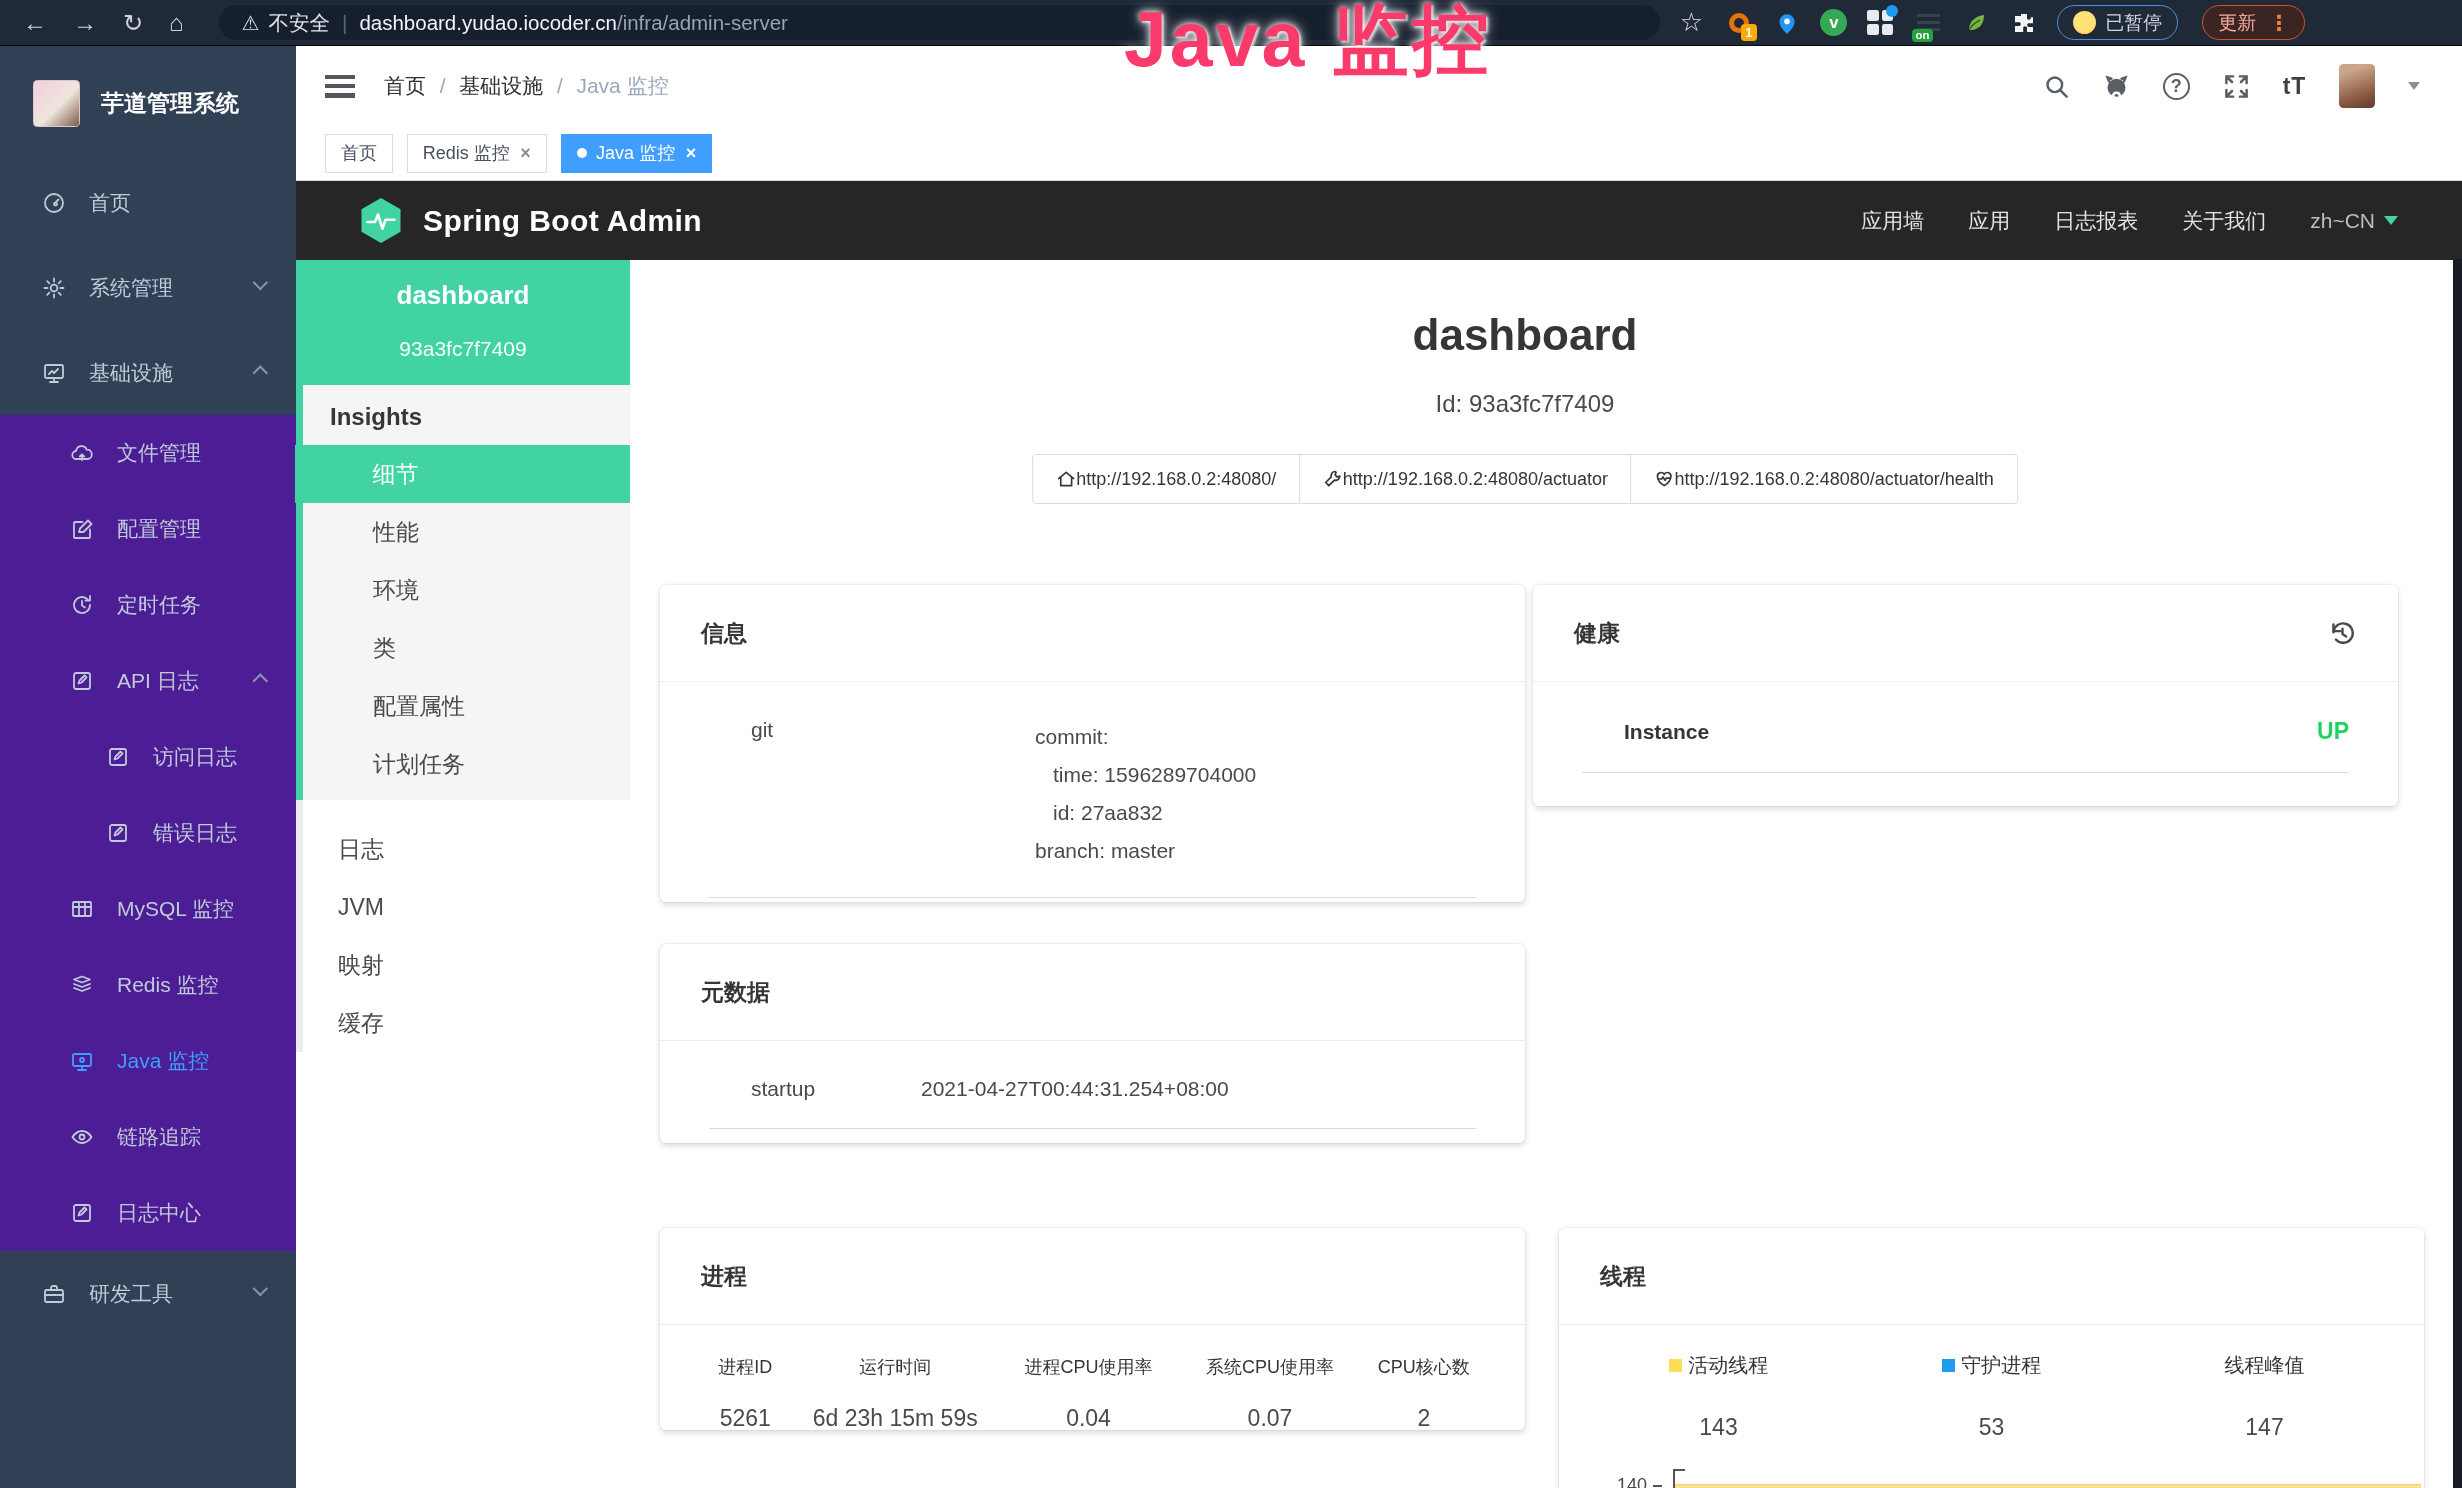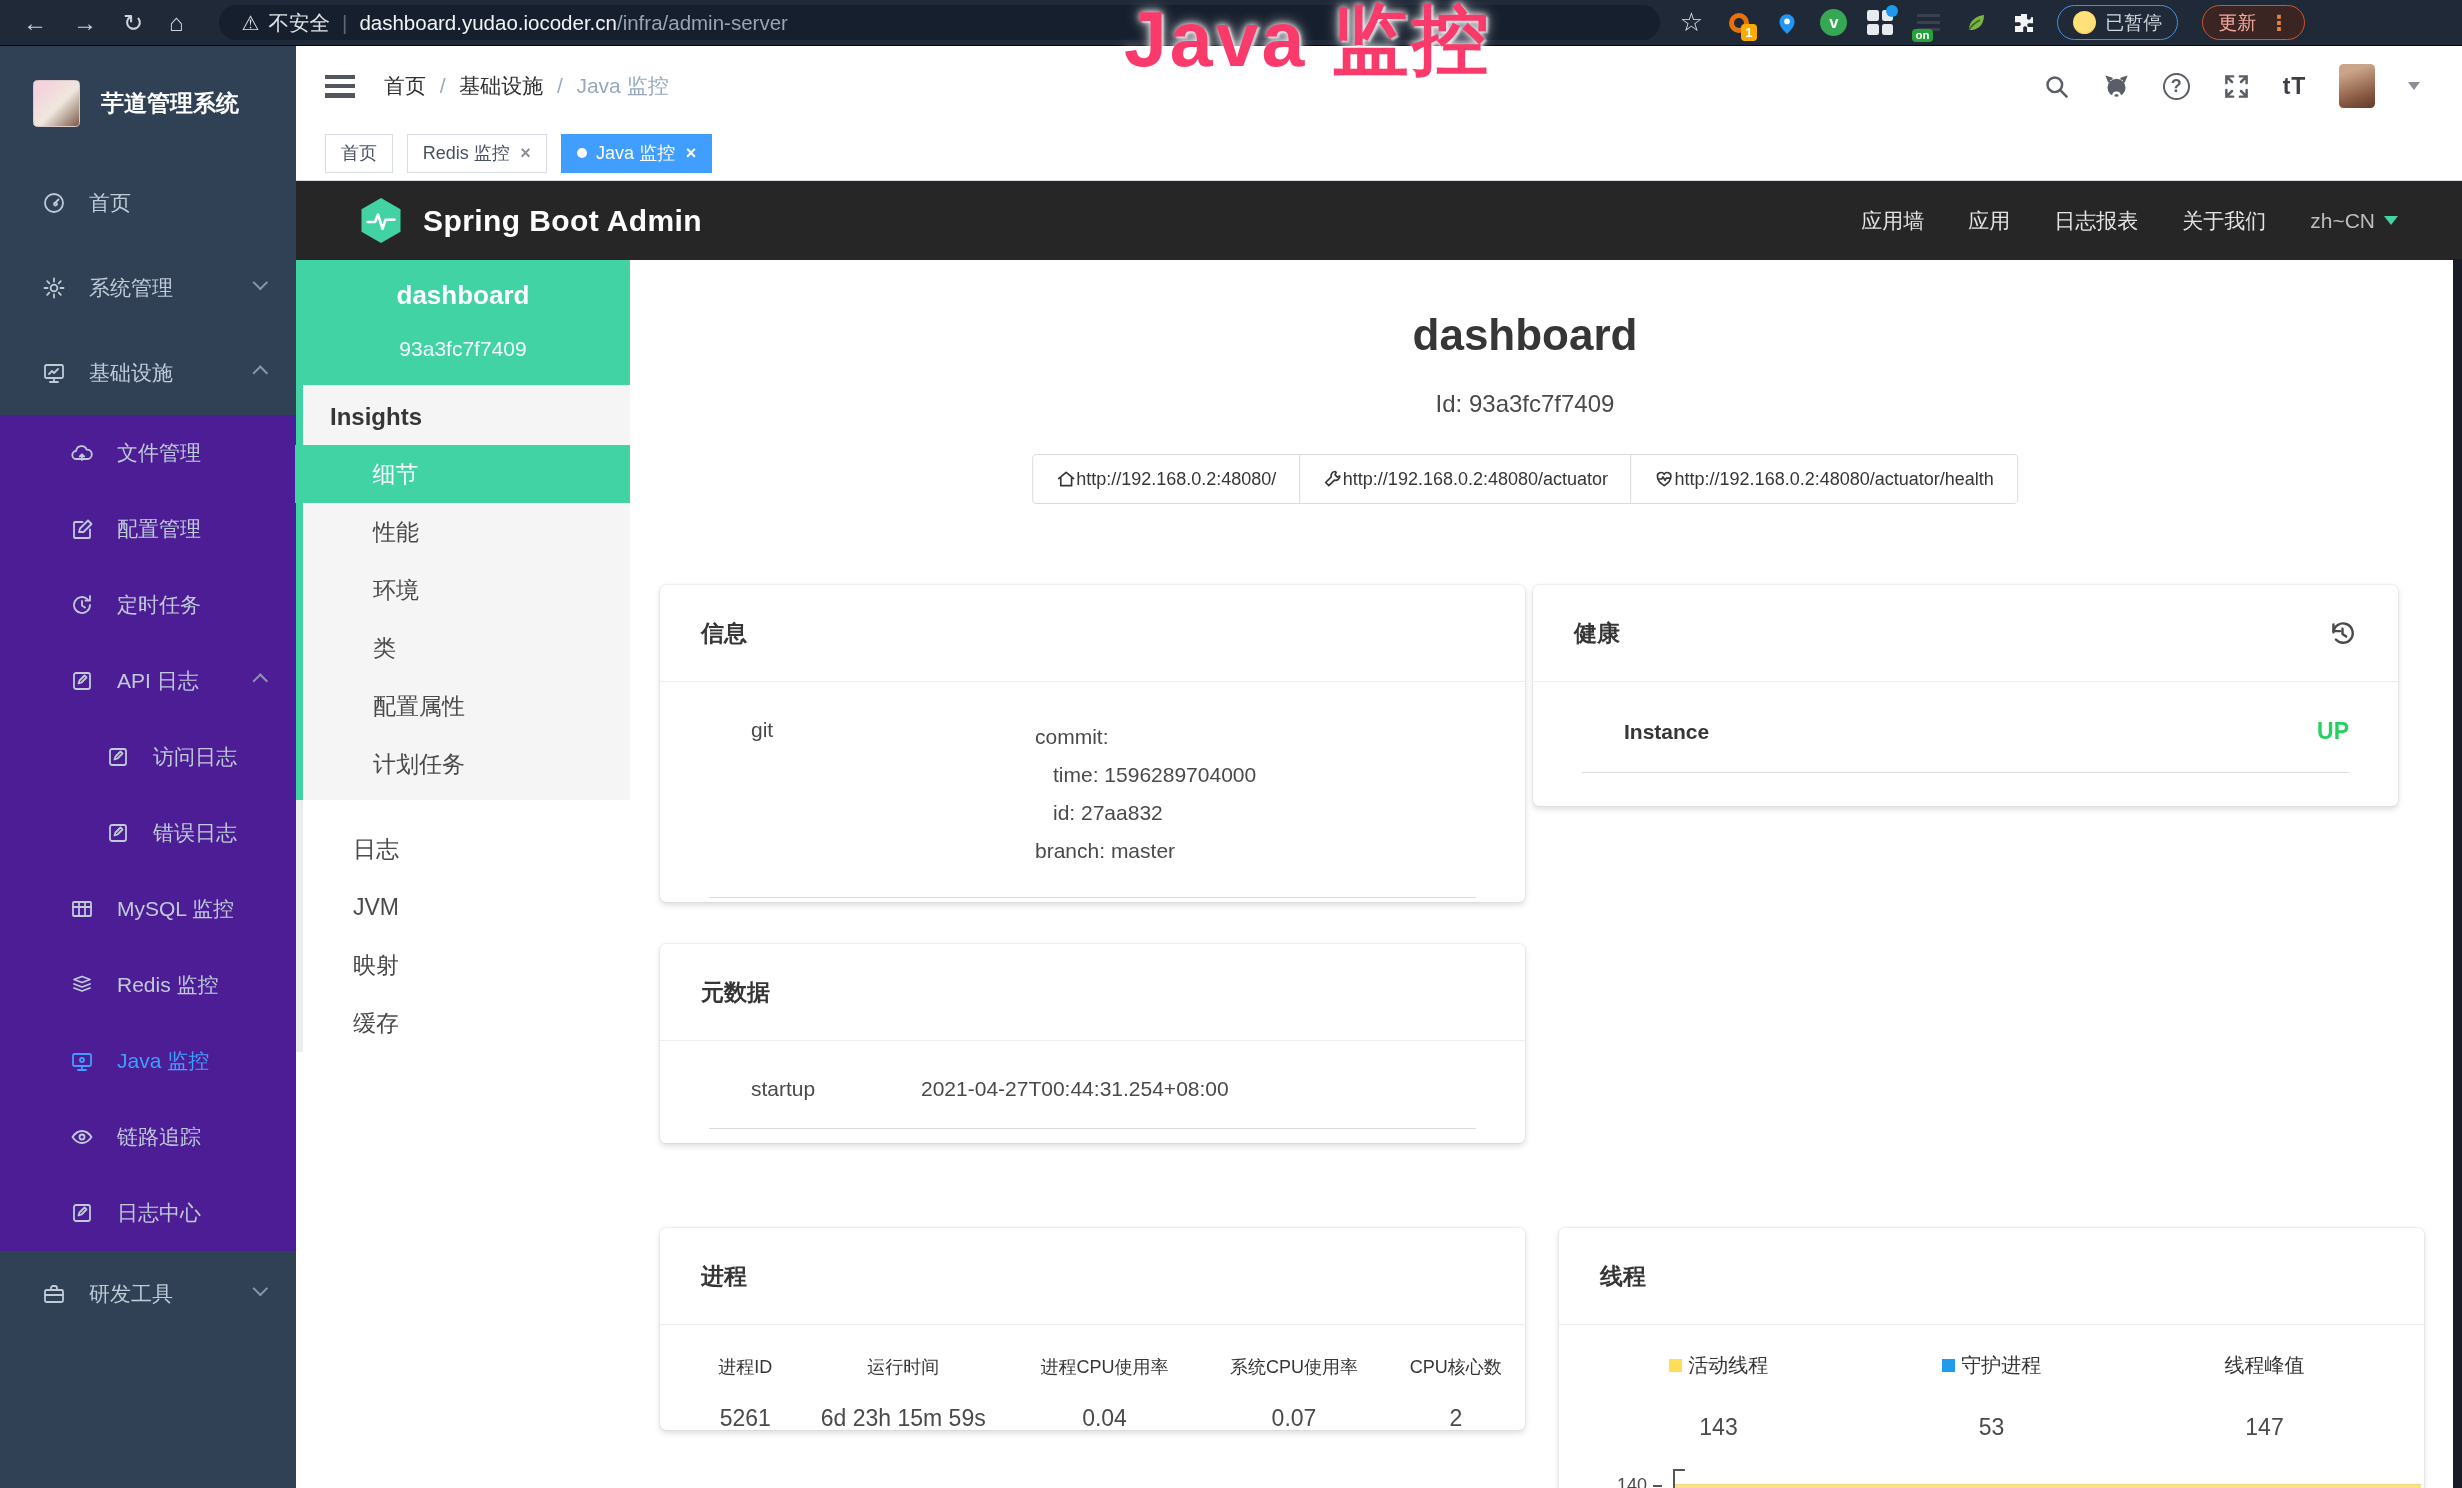--- a/index.html
+++ b/index.html
@@ -98,21 +98,21 @@
   .sba-body{flex:1;display:flex;min-height:0;background:#fff;}
   .sba-side{width:334px;flex:none;}
   .sba-app{height:125px;background:#42d3a5;color:#fff;text-align:center;padding-top:20px;}
   .sba-app .name{font-size:26px;font-weight:bold;}
   .sba-app .appid{font-size:21px;margin-top:26px;color:rgba(255,255,255,.95);}
   .sba-group{background:#f5f5f5;border-left:7.6px solid #42d3a5;padding-bottom:7.6px;}
   .g-label{font-size:24px;font-weight:bold;color:#363636;padding:18px 0 13.7px 27px;}
   .g-item{height:58px;line-height:58px;padding-left:70px;font-size:23px;color:#4a4a4a;cursor:pointer;}
   .g-item.active{background:#42d3a5;color:#fff;margin-left:-7.6px;padding-left:77px;}
   .side-items{border-left:7.6px solid #ededed;padding-top:20px;}
-  .side-items .g-item{padding-left:35px;margin-left:15px;}
+  .side-items .g-item{padding-left:35px;}
 
   
   .content{flex:1;position:relative;overflow:hidden;background:#fff;min-width:0;}
   .page-title{position:absolute;top:50px;left:0;width:1790px;text-align:center;
     font-size:44px;font-weight:bold;color:#363636;margin:0;}
   .page-sub{position:absolute;top:130px;left:0;width:1790px;text-align:center;font-size:24px;color:#4a4a4a;}
   .btn-group{position:absolute;top:194px;left:895px;transform:translateX(-50%);display:flex;}
   .link-btn{display:flex;align-items:center;height:50px;border:1.5px solid #dbdbdb;background:#fff;
     padding:0 23px;font-size:18px;color:#363636;margin-left:-1.5px;cursor:pointer;white-space:nowrap;}
   .link-btn:first-child{border-radius:4.6px 0 0 4.6px;margin-left:0;}
@@ -127,21 +127,21 @@
   .kv-row{margin:36px 49px 0;padding-bottom:27px;border-bottom:1.5px solid #dbdbdb;display:flex;
     font-size:21px;color:#4a4a4a;}
   .kv-label{width:326px;padding-left:42px;flex:none;}
   .kv-label.narrow{width:212px;}
   .kv-lines div{line-height:38px;}
   .kv-lines .ind{padding-left:18px;}
   .kv-row.spread{justify-content:space-between;align-items:center;}
   .kv-row.spread .kv-label{width:auto;color:#363636;font-weight:600;}
   .up-val{font-weight:bold;font-size:23px;color:#23d160;}
 
-  .p-table{display:flex;padding:30px 38px 0;text-align:center;gap:8px;}
+  .p-table{display:flex;padding:30px 38px 0;text-align:center;}
   .p-col.c1{flex:0 0 12%;}.p-col.c2{flex:0 0 26%;}.p-col.c3{flex:0 0 23%;}
   .p-col.c4{flex:0 0 23%;}.p-col.c5{flex:0 0 16%;}
   .p-h{font-size:18px;color:#363636;}
   .p-v{font-size:23px;color:#4a4a4a;margin-top:26px;}
 
   .legend{display:flex;padding:27px 23px 0;}
   .lg{flex:1;text-align:center;}
   .lg-top{display:inline-flex;align-items:center;gap:6px;font-size:20px;color:#363636;}
   .sq{width:13.7px;height:13.7px;display:inline-block;}
   .sq.yellow{background:#ffdd57;}

